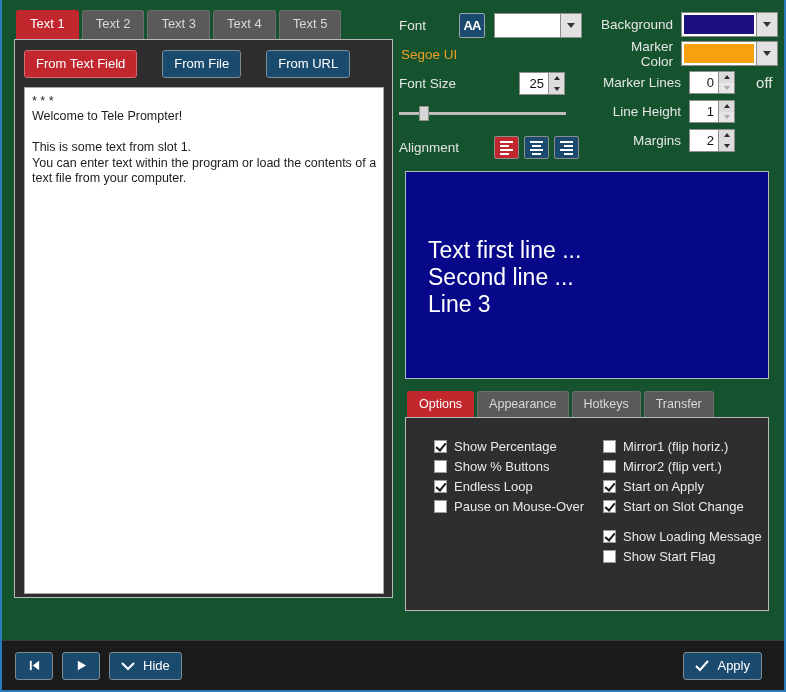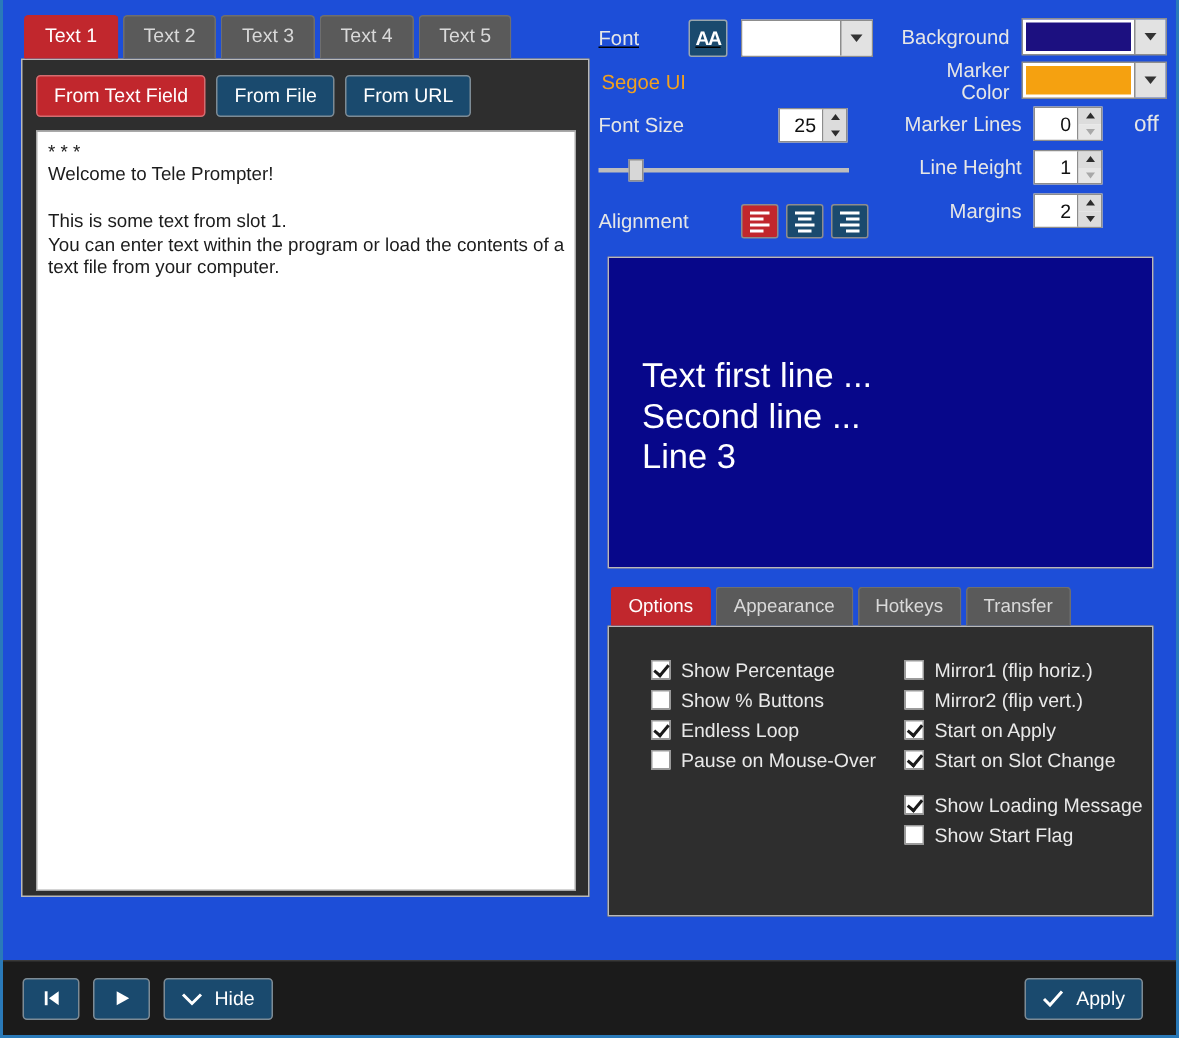--- a/index.html
+++ b/index.html
@@ -31,40 +31,40 @@
   }
   .titlebar .spacer { flex: 1; }
   .close-btn {
     width: 46px; height: 32px; display: flex; align-items: center; justify-content: center;
     cursor: pointer;
   }
   .close-btn svg { display:block; }
 
   
   .body {
-    flex: 1; display: flex; position: relative; background: #1d4ed8;
+    flex: 1; display: flex; position: relative; background: #14532d;
   }
 
   
   .left {
     width: 400px; padding: 10px 0 0 12px; position: relative;
   }
   .tabs { display: flex; gap: 3px; padding-left: 2px; }
   .tab {
     padding: 6px 13px 7px 13px; font-size: 13px; color: #d9d9d9;
     background: #5a5a5a; border: 1px solid #6e6e6e; border-bottom: none;
     border-radius: 3px 3px 0 0; cursor: pointer; line-height: 1.15;
   }
   .tab.active { background: #c1272d; color: #ffffff; border-color: #c1272d; }
   .textpanel {
     margin-top: 0px; width: 379px; height: 559px;
     background: #2e2e2e; border: 1px solid #b9b9b9;
     padding: 10px 9px 9px 9px;
   }
-  .srcbtns { display: flex; gap: 7px; }
+  .srcbtns { display: flex; gap: 25px; }
   .srcbtn {
     font-size: 13px; padding: 5px 11px 6px 11px; border-radius: 3px;
     background: #1a4a6e; border: 1px solid #7d8b95; color: #ffffff; cursor: pointer;
   }
   .srcbtn.active { background: #c1272d; border-color: #d46c70; }
   .textbox {
     margin-top: 9px; width: 360px; height: 507px; background: #ffffff;
     border: 1px solid #a9a9a9; color: #1c1c1c; font-size: 12.5px;
     padding: 6px 6px 6px 7px; line-height: 15.5px; overflow: hidden;
     white-space: pre-wrap; cursor: text;
@@ -73,21 +73,21 @@
   
   .right { flex: 1; padding: 10px 10px 0 6px; position: relative; }
 
   .fontrow { display: flex; }
   .fontcol-left { width: 196px; }
   .fontcol-right { flex: 1; padding-left: 6px; }
 
   .lbl { color: #e6e6e6; font-size: 13.5px; }
   .lbl-orange { color: #f0a020; font-size: 13.5px; }
 
-  .row1 { display: flex; align-items: center; height: 30px; text-decoration: underline; }
+  .row1 { display: flex; align-items: center; height: 30px; }
   .row1 .lbl { width: 60px; }
   .fonticon {
     width: 26px; height: 25px; background: #1a4a6e; border: 1px solid #9aa6ad;
     display: flex; align-items: center; justify-content: center; cursor: pointer;
     border-radius: 2px;
   }
   .fonticon span { color: #fff; font-size: 13px; font-weight: bold; letter-spacing: -1px; }
   .combo {
     margin-left: 9px; width: 88px; height: 25px; display: flex;
     border: 1px solid #8d8d8d; background: #ffffff; cursor: pointer;

